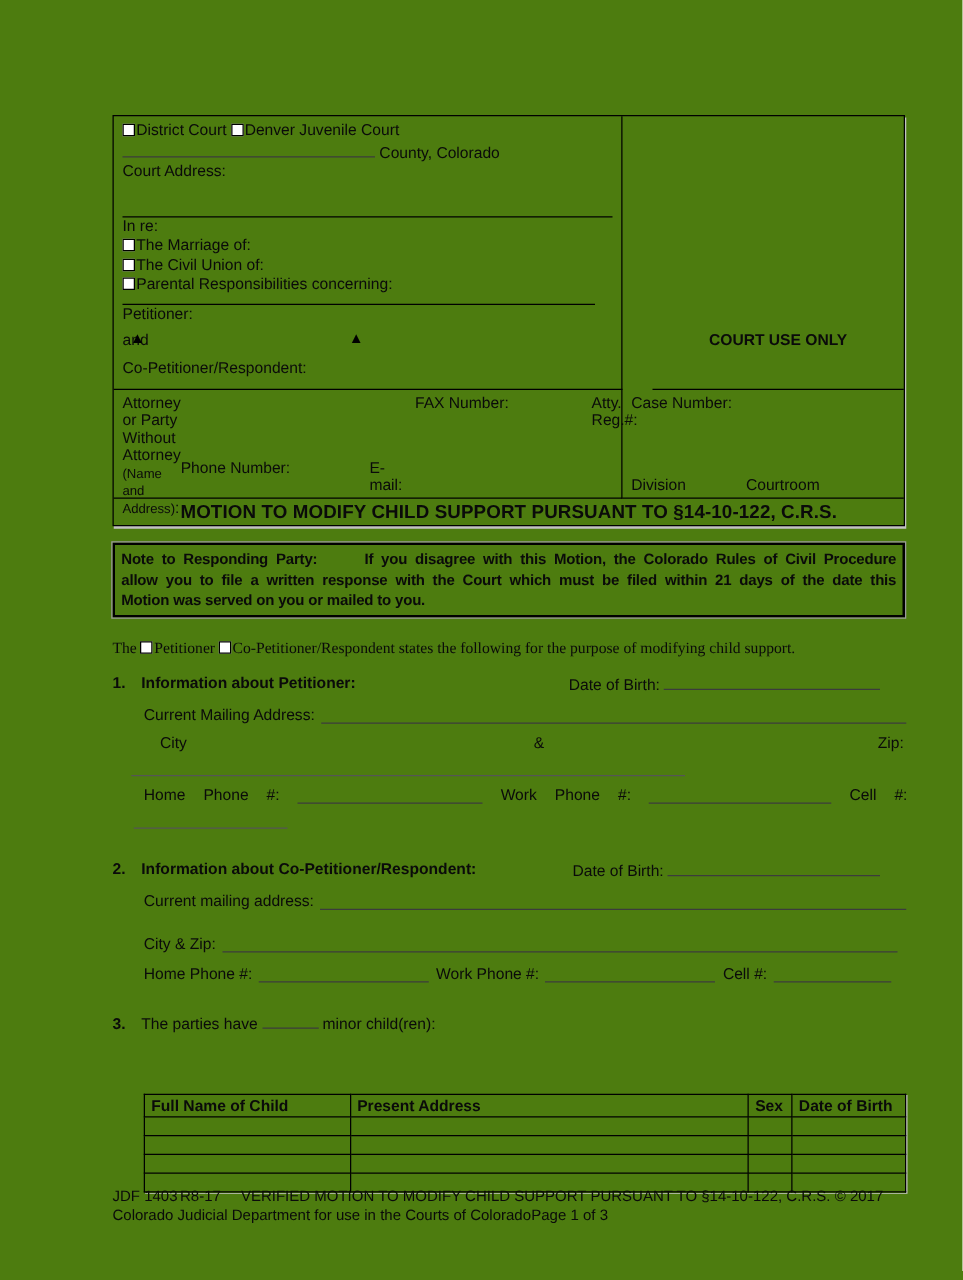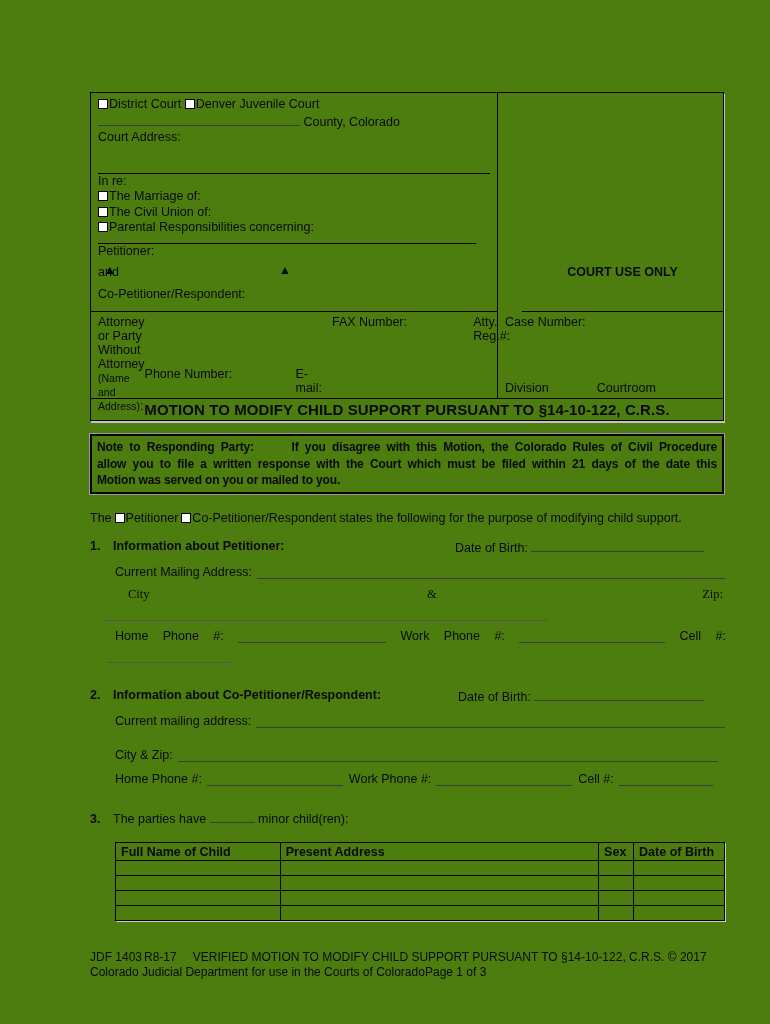--- a/index.html
+++ b/index.html
@@ -57,36 +57,36 @@
 
   
   .note { position:absolute; left:90px; top:434px; width:634px;
           border:2px solid #000; outline:1px solid #9a9a9a;
           padding:3px 5px; font-weight:bold; font-size:12px;
           line-height:16.5px; letter-spacing:-0.15px; }
   .note .jline { text-align:justify; text-align-last:justify; white-space:pre-wrap; }
   .note .jline.last { text-align-last:left; }
 
   
-  .statement { position:absolute; left:90px; top:511px; width:650px; }
+  .statement { position:absolute; left:90px; top:511px; width:650px;font-family:Liberation Serif, serif; }
   .statement .seg { margin-right:3px; }
 
   
   .sech { position:absolute; left:90px; width:636px; font-weight:bold; }
   .sech .num { display:inline-block; width:23px; }
   .dob { position:absolute; top:0; font-weight:normal; }
   .flexrow { position:absolute; left:115px; width:610px; display:flex; align-items:flex-end; }
   .flexrow .lbl { white-space:nowrap; margin-right:5px; }
-  .cityrow { position:absolute; left:90px; width:636px; height:15px;font-family:Liberation Serif, serif; }
+  .cityrow { position:absolute; left:90px; width:636px; height:15px; }
   .cityrow span { position:absolute; top:0; }
   .rule { position:absolute; height:1px; background:#555; }
   .spread { justify-content:space-between; }
 
   
-  .kids { position:absolute; left:115px; top:842px; width:610px;
+  .kids { position:absolute; left:115px; top:875px; width:610px;
           border-collapse:collapse; box-shadow:1px 1px 0 #c8c8c8; }
   .kids th, .kids td { border:1px solid #000; }
   .kids th { font-weight:bold; text-align:left; padding:1px 5px; height:18px; font-size:12.5px; }
   .kids td { height:15px; padding:0 4px; }
   .c-name { width:165px; } .c-addr { width:319px; } .c-sex { width:35px; } .c-dob { width:91px; }
 
   
   .footer { position:absolute; left:90px; top:950px; width:640px; font-size:12px; line-height:15px; }
   .f1 { display:flex; white-space:nowrap; }
   .f1 .gap1 { margin-left:2px; }

